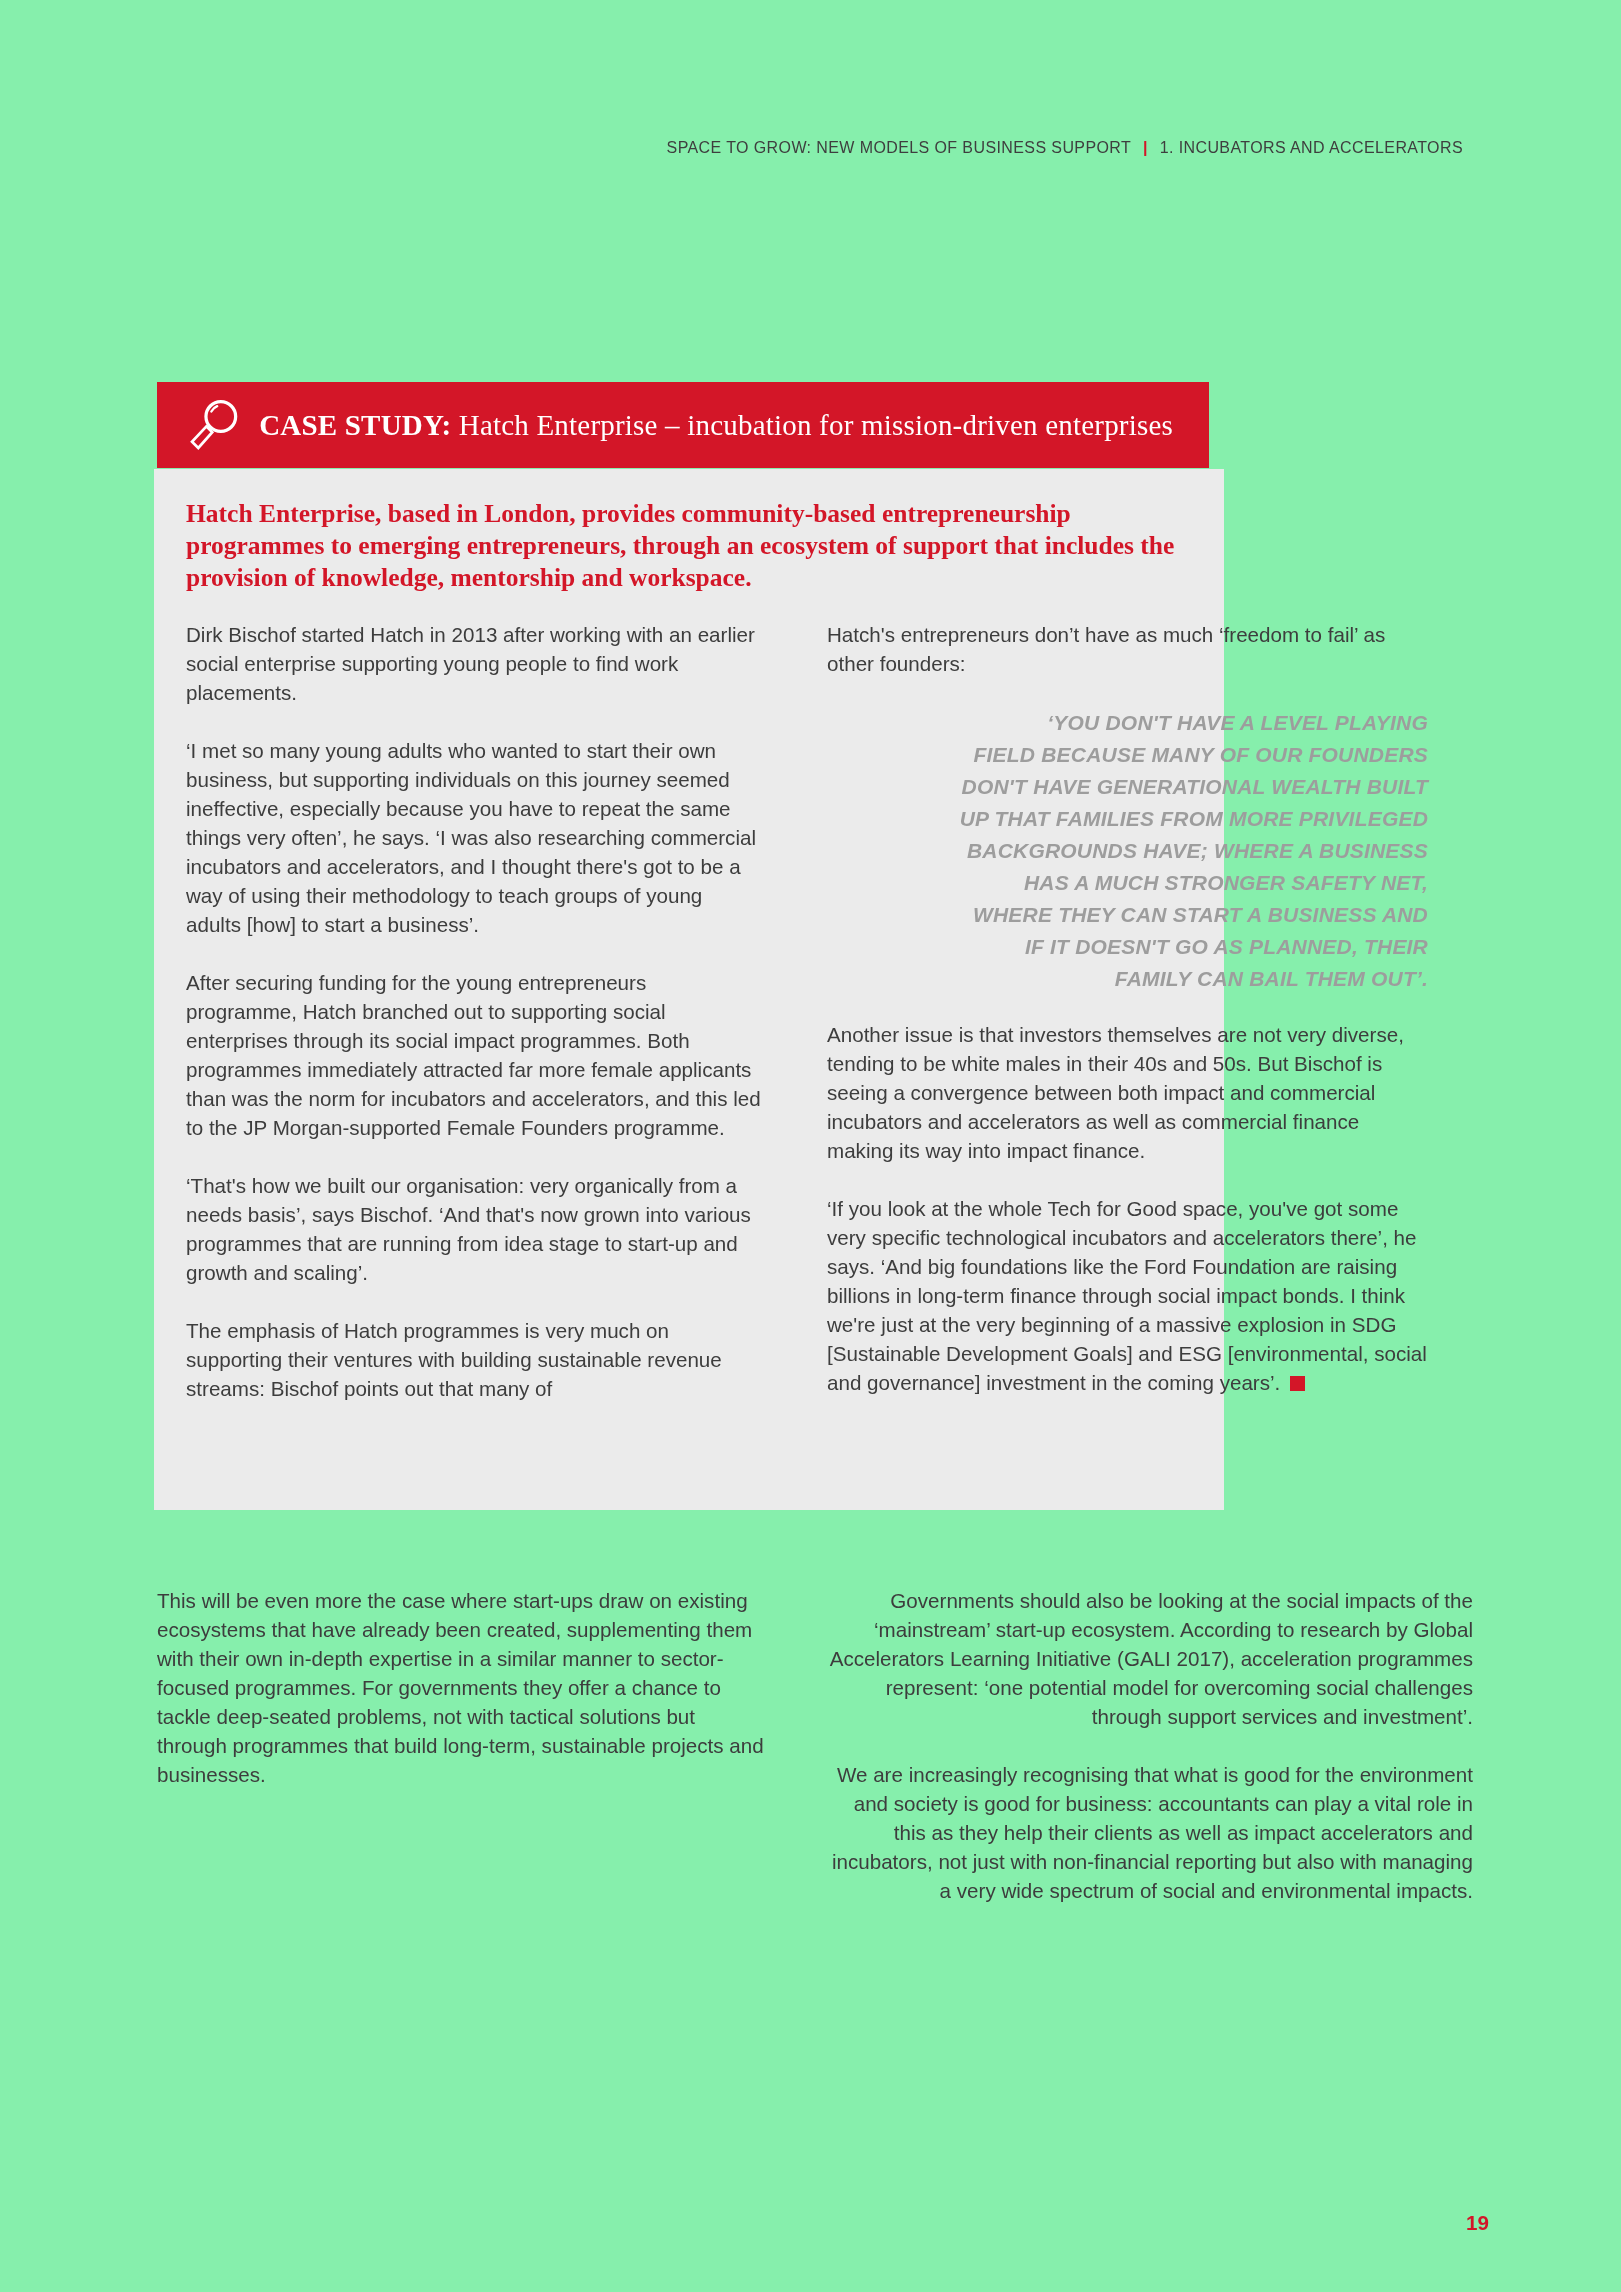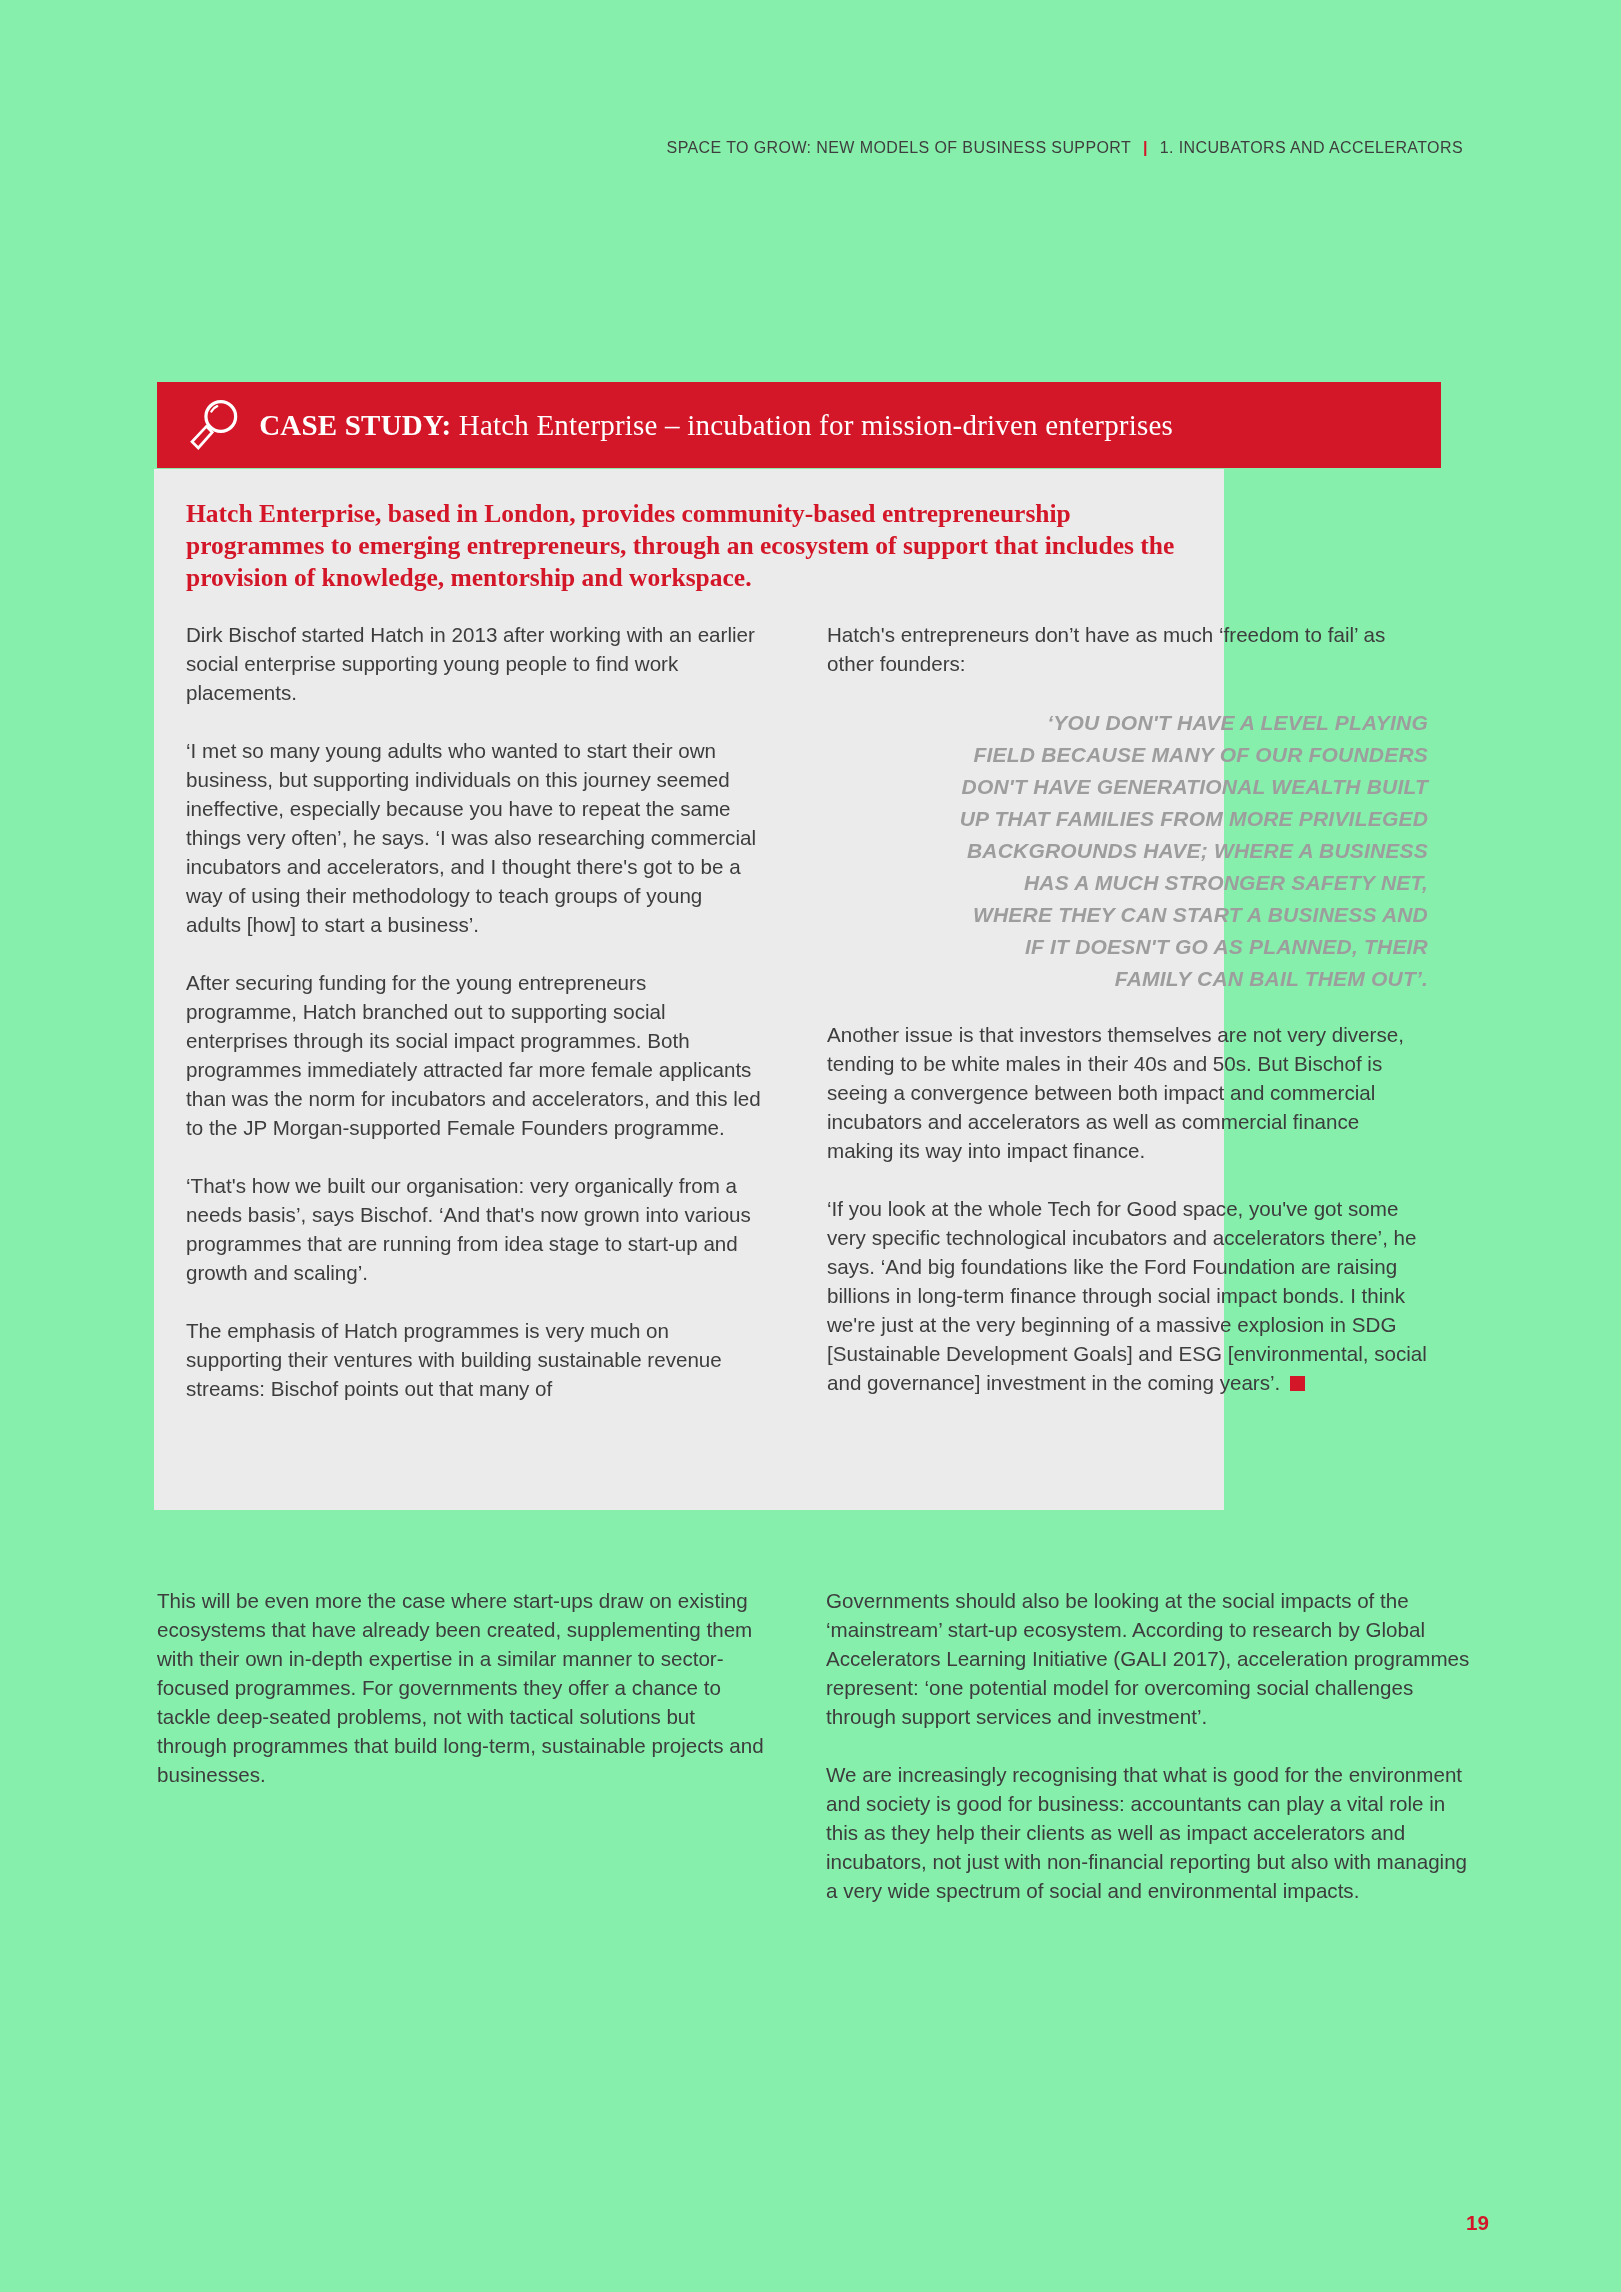--- a/index.html
+++ b/index.html
@@ -13,21 +13,21 @@
   }
   
   .running-header{
     position:absolute;top:139px;right:158px;
     font-size:16px;letter-spacing:0.4px;color:#3e3e3e;
     white-space:nowrap;
   }
   .running-header .sep{color:#d31628;font-weight:700;padding:0 11.8px;}
   
   .banner{
-    position:absolute;left:157px;top:382px;width:1284px;height:86px;
+    position:absolute;left:157px;top:382px;width:1052px;height:86px;
     background:#d31628;display:flex;align-items:center;
   }
   .banner .magnifier{width:63px;height:63px;margin-left:25.5px;flex:0 0 auto;}
   .banner-title{
     font-family:"Liberation Serif", serif;
     color:#ffffff;font-size:29px;margin-left:13.7px;
     letter-spacing:0.2px;white-space:nowrap;
   }
   .banner-title .label{font-weight:700;}
   
@@ -54,21 +54,21 @@
     display:inline-block;width:14.7px;height:14.7px;background:#d31628;
     margin-left:9.8px;vertical-align:-1px;
   }
   
   .below{
     position:absolute;left:157px;top:1586px;width:1315px;
     display:flex;
   }
   .below .b-left{width:608px;flex:0 0 auto;}
   .below .b-gap{width:61px;flex:0 0 auto;}
-  .below .b-right{width:647px;flex:0 0 auto;}
+  .below .b-right{width:647px;flex:0 0 auto;text-align:right;}
   
   .page-number{
     position:absolute;left:1466px;top:2211px;
     color:#d31628;font-weight:700;font-size:20.6px;
   }
 </style>
 </head>
 <body>
 
 <div class="page">

